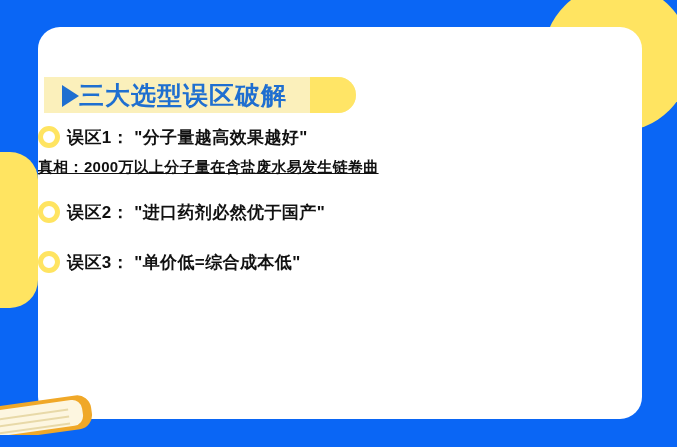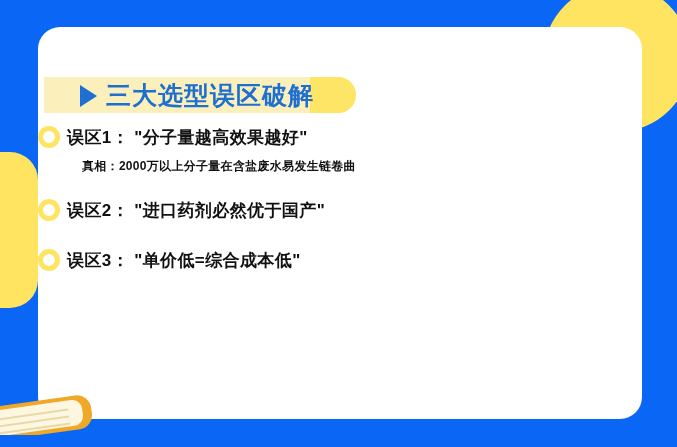--- a/index.html
+++ b/index.html
@@ -78,22 +78,21 @@
     opacity: .95;
   }
 
   .title-inner {
     position: absolute;
     left: 6px;
     top: 48px;
     height: 40px;
     display: flex;
     align-items: center;
-    gap: 9px;
-    padding-left: 36px;
+    padding-left: 18px;
   }
 
   .title-arrow {
     width: 0;
     height: 0;
     border-left: 17px solid #1f6fd0;
     border-top: 11px solid transparent;
     border-bottom: 11px solid transparent;
     flex: 0 0 auto;
     margin-top: 1px;
@@ -142,27 +141,27 @@
 
   .myth-head-text {
     font-size: 17px;
     font-weight: bold;
     color: #111111;
     white-space: nowrap;
     letter-spacing: .4px;
   }
 
   .myth-detail {
-    padding-left: 44px;
     margin-top: 6px;
-    font-size: 12px;
+    font-size: 15px;
     font-weight: bold;
     color: #111111;
     white-space: nowrap;
     letter-spacing: .3px;
+    text-decoration: underline;
   }
 
   
   .match {
     position: absolute;
     bottom: 0;
     width: 10px;
   }
   .match-head {
     position: absolute;

